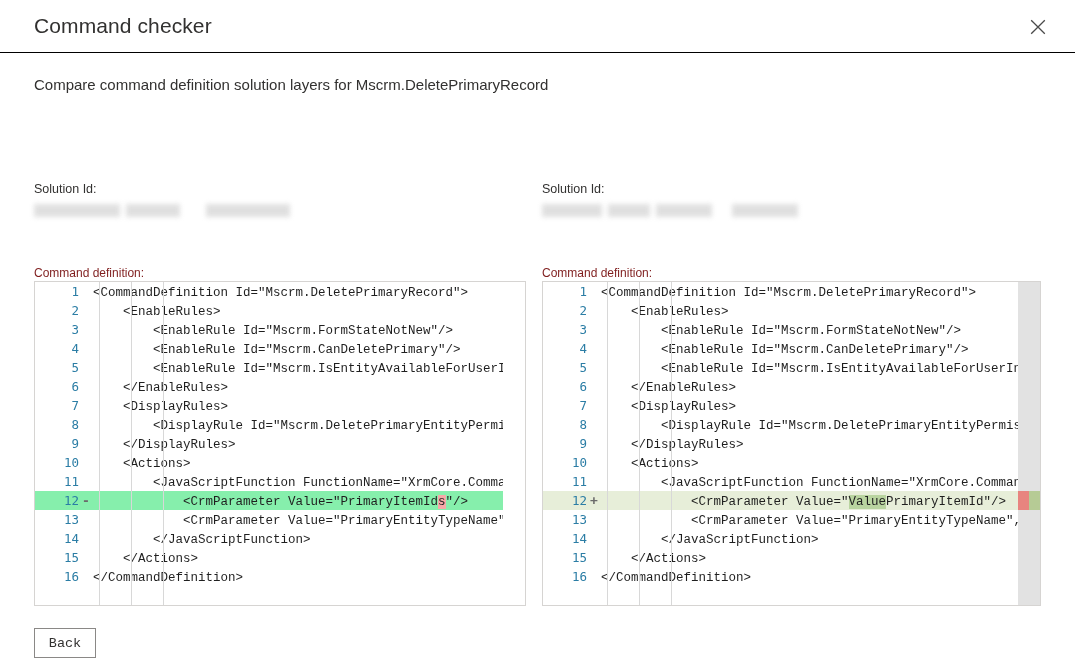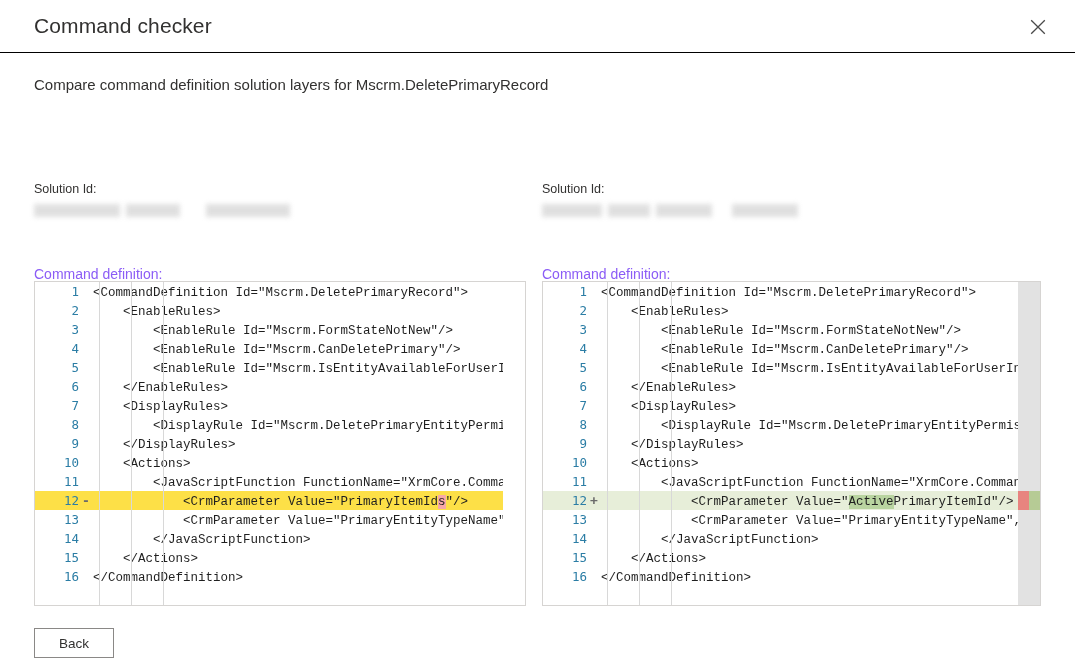--- a/index.html
+++ b/index.html
@@ -107,22 +107,22 @@
     height: 13px;
     background: #dedede;
     margin-right: 6px;
   }
   .redacted span.gap { background: transparent; }
 
   
   .code-section-label {
     position: absolute;
     top: 266px;
-    font-size: 14px;
-    color: #8b5cf6;
+    font-size: 12px;
+    color: #7f1d1d;
   }
   .lbl-left  { left: 34px; }
   .lbl-right { left: 542px; }
 
   .code-panel {
     position: absolute;
     top: 281px;
     height: 325px;
     border: 1px solid #d6d4d2;
     background: #ffffff;
@@ -139,21 +139,21 @@
 
   .code-line {
     position: relative;
     height: 19px;
     line-height: 19px;
     white-space: pre;
     font-family: "DejaVu Sans Mono", monospace;
     font-size: 12.5px;
     color: #1f1f1f;
   }
-  .code-line.del { background: #fde047; }
+  .code-line.del { background: #86efac; }
   .code-line.add { background: #e7eed9; }
 
   .ln {
     display: inline-block;
     width: 44px;
     text-align: right;
     color: #2b7da5;
     font-family: "DejaVu Sans Mono", monospace;
     font-size: 12.5px;
     -webkit-user-select: none;
@@ -201,24 +201,24 @@
     position: absolute;
     height: 19px;
   }
   .mm-del { background: #e8847f; }
   .mm-add { background: #b6cb95; }
 
   
   .back-button {
     position: absolute;
     left: 34px; top: 628px;
-    width: 80px; height: 30px;
+    width: 62px; height: 30px;
     background: #ffffff;
     border: 1px solid #8a8886;
-    font-family: Liberation Sans, sans-serif;
+    font-family: Liberation Mono, monospace;
     font-size: 13.5px;
     color: #323130;
     cursor: pointer;
     padding: 0;
   }
 </style>
 </head>
 <body>
 
 <div class="dialog-header">
@@ -293,21 +293,21 @@
       <div class="code-line"><span class="ln">2</span><span class="sign"></span><span class="code-text">    &lt;EnableRules&gt;</span></div>
       <div class="code-line"><span class="ln">3</span><span class="sign"></span><span class="code-text">        &lt;EnableRule Id="Mscrm.FormStateNotNew"/&gt;</span></div>
       <div class="code-line"><span class="ln">4</span><span class="sign"></span><span class="code-text">        &lt;EnableRule Id="Mscrm.CanDeletePrimary"/&gt;</span></div>
       <div class="code-line"><span class="ln">5</span><span class="sign"></span><span class="code-text">        &lt;EnableRule Id="Mscrm.IsEntityAvailableForUserIn</span></div>
       <div class="code-line"><span class="ln">6</span><span class="sign"></span><span class="code-text">    &lt;/EnableRules&gt;</span></div>
       <div class="code-line"><span class="ln">7</span><span class="sign"></span><span class="code-text">    &lt;DisplayRules&gt;</span></div>
       <div class="code-line"><span class="ln">8</span><span class="sign"></span><span class="code-text">        &lt;DisplayRule Id="Mscrm.DeletePrimaryEntityPermis</span></div>
       <div class="code-line"><span class="ln">9</span><span class="sign"></span><span class="code-text">    &lt;/DisplayRules&gt;</span></div>
       <div class="code-line"><span class="ln">10</span><span class="sign"></span><span class="code-text">    &lt;Actions&gt;</span></div>
       <div class="code-line"><span class="ln">11</span><span class="sign"></span><span class="code-text">        &lt;JavaScriptFunction FunctionName="XrmCore.Comman</span></div>
-      <div class="code-line add"><span class="ln">12</span><span class="sign">+</span><span class="code-text">            &lt;CrmParameter Value="<span class="word-add">Active</span>PrimaryItemId"/&gt;</span></div>
+      <div class="code-line add"><span class="ln">12</span><span class="sign">+</span><span class="code-text">            &lt;CrmParameter Value="<span class="word-add">Value</span>PrimaryItemId"/&gt;</span></div>
       <div class="code-line"><span class="ln">13</span><span class="sign"></span><span class="code-text">            &lt;CrmParameter Value="PrimaryEntityTypeName",</span></div>
       <div class="code-line"><span class="ln">14</span><span class="sign"></span><span class="code-text">        &lt;/JavaScriptFunction&gt;</span></div>
       <div class="code-line"><span class="ln">15</span><span class="sign"></span><span class="code-text">    &lt;/Actions&gt;</span></div>
       <div class="code-line"><span class="ln">16</span><span class="sign"></span><span class="code-text">&lt;/CommandDefinition&gt;</span></div>
     </div>
   <div class="guides">
     <div class="guide" style="left:64px;height:100%"></div>
     <div class="guide" style="left:96px;height:100%"></div>
     <div class="guide" style="left:128px;height:100%"></div>
   </div>

